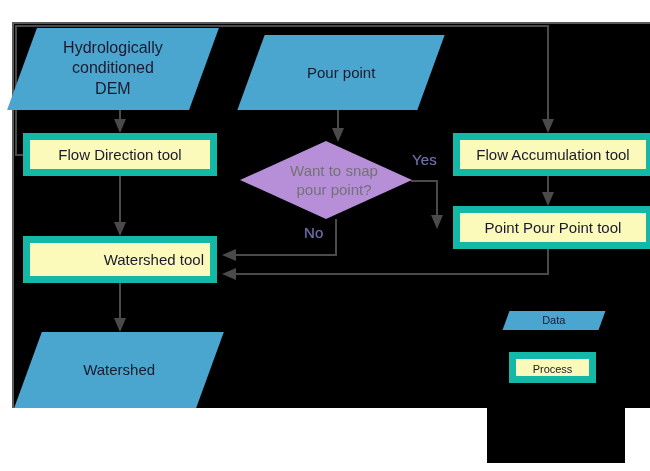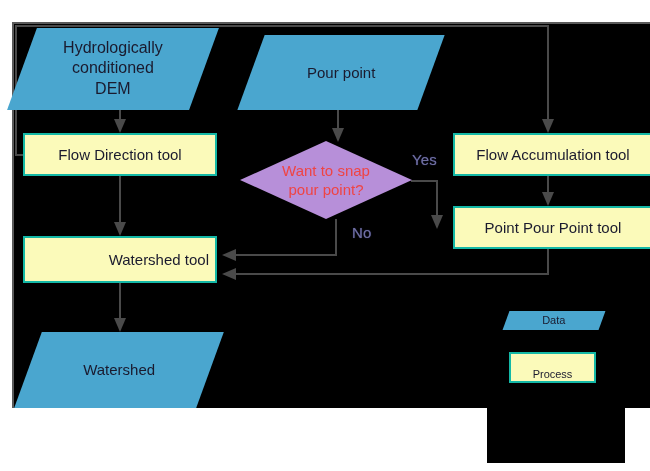--- a/index.html
+++ b/index.html
@@ -62,41 +62,41 @@
   .shape-data {
     background: #4aa6cf;
     transform: skewX(-20deg);
   }
   .shape-data > .node-text {
     transform: skewX(20deg);
   }
   
   .shape-process {
     background: #fbfaba;
-    border: 2px solid #14b8a6;
+    border: 7px solid #14b8a6;
   }
   
   .shape-decision-box {
     position: absolute;
   }
   .shape-decision-fill {
     position: absolute;
     left: 0; top: 0;
     width: 100%; height: 100%;
     background: #b78fd9;
     clip-path: polygon(50% 0%, 100% 50%, 50% 100%, 0% 50%);
   }
   .shape-decision-label {
     position: absolute;
-    left: 0; top: 0;
+    left: 8px; top: 0;
     width: 100%; height: 100%;
     display: flex;
     align-items: center;
     justify-content: center;
-    color: #ef4444;
+    color: #737373;
     text-align: center;
     line-height: 1.28;
     z-index: 3;
   }
   .edge-label {
     position: absolute;
     font-size: 15px;
     color: #6f6f9e;
     letter-spacing: 0.2px;
     z-index: 5;
@@ -174,21 +174,21 @@
 
   <div class="node shape-process" style="left:23px; top:236px; width:194px; height:47px; font-size:15px;justify-content:flex-end;">
     <span class="node-text">Watershed tool</span>
   </div>
 
   <div class="node shape-data" style="left:28px; top:332px; width:182px; height:76px; font-size:15px;">
     <span class="node-text">Watershed</span>
   </div>
 
   <div class="edge-label" style="left:412px; top:151px;">Yes</div>
-  <div class="edge-label" style="left:304px; top:224px;margin-left:48px;">No</div>
+  <div class="edge-label" style="left:304px; top:224px;">No</div>
 
   <div class="node shape-data legend-text-small" style="left:506px; top:311px; width:96px; height:19px;">
     <span class="node-text">Data</span>
   </div>
 
   <div class="node shape-process legend-text-small" style="left:509px; top:352px; width:87px; height:31px;align-items:flex-end;">
     <span class="node-text">Process</span>
   </div>
 
 

